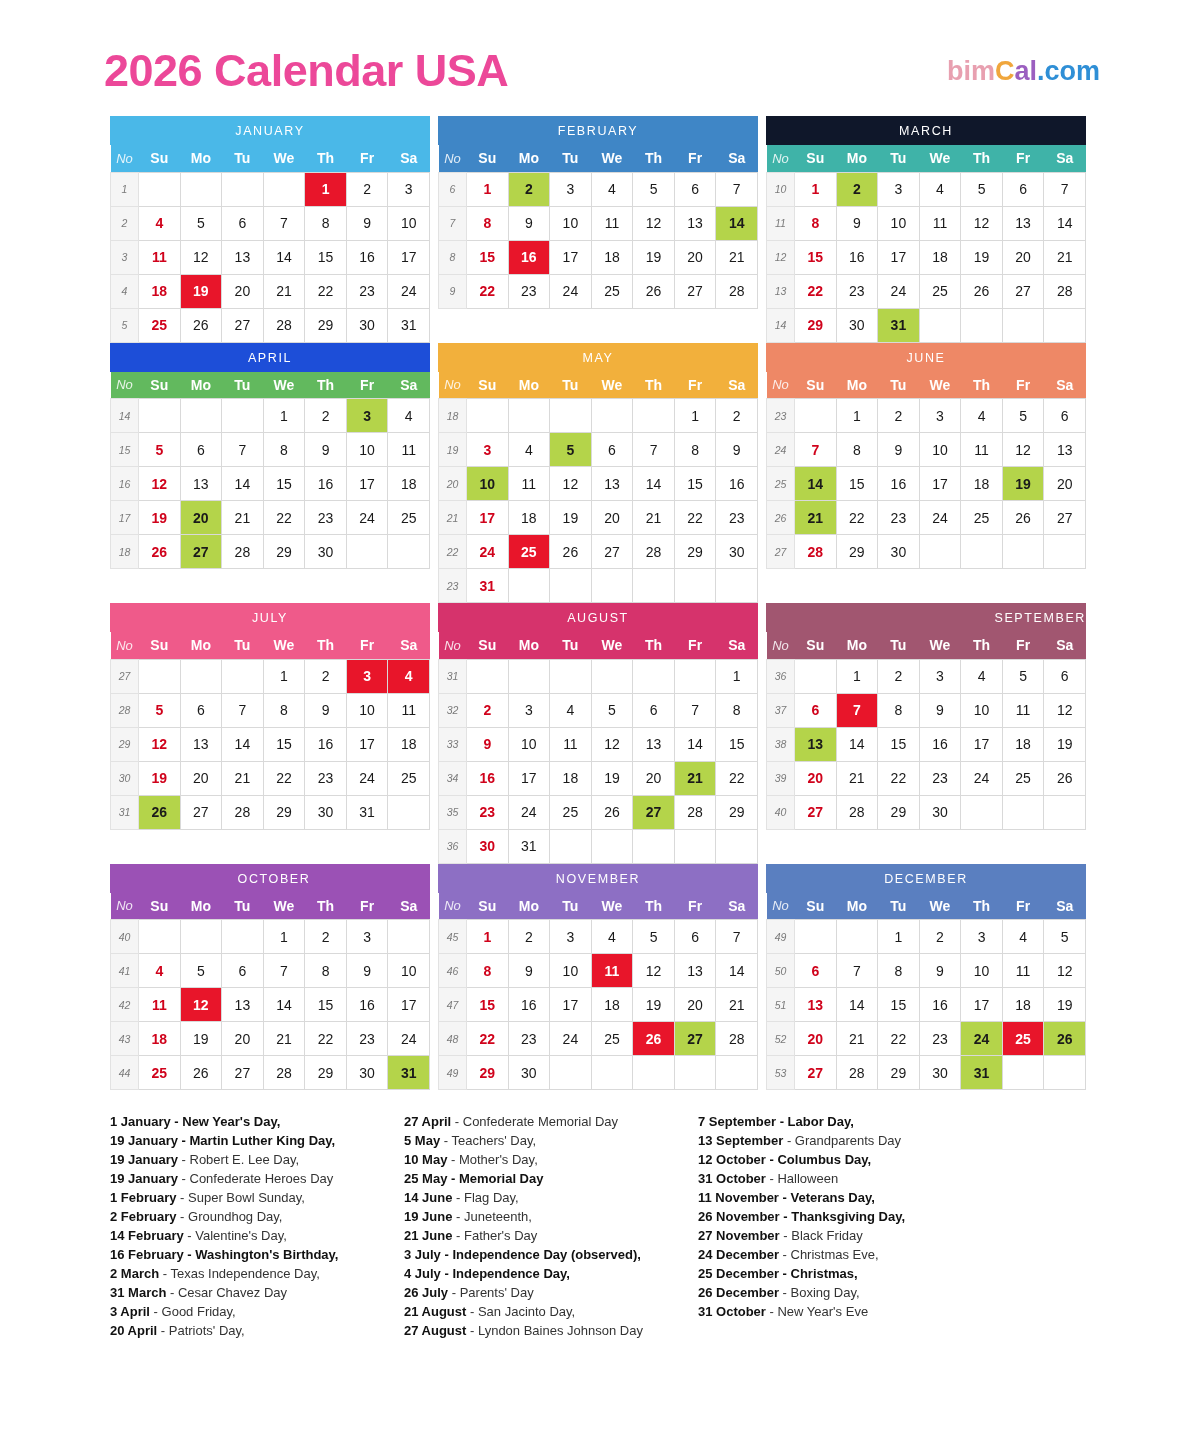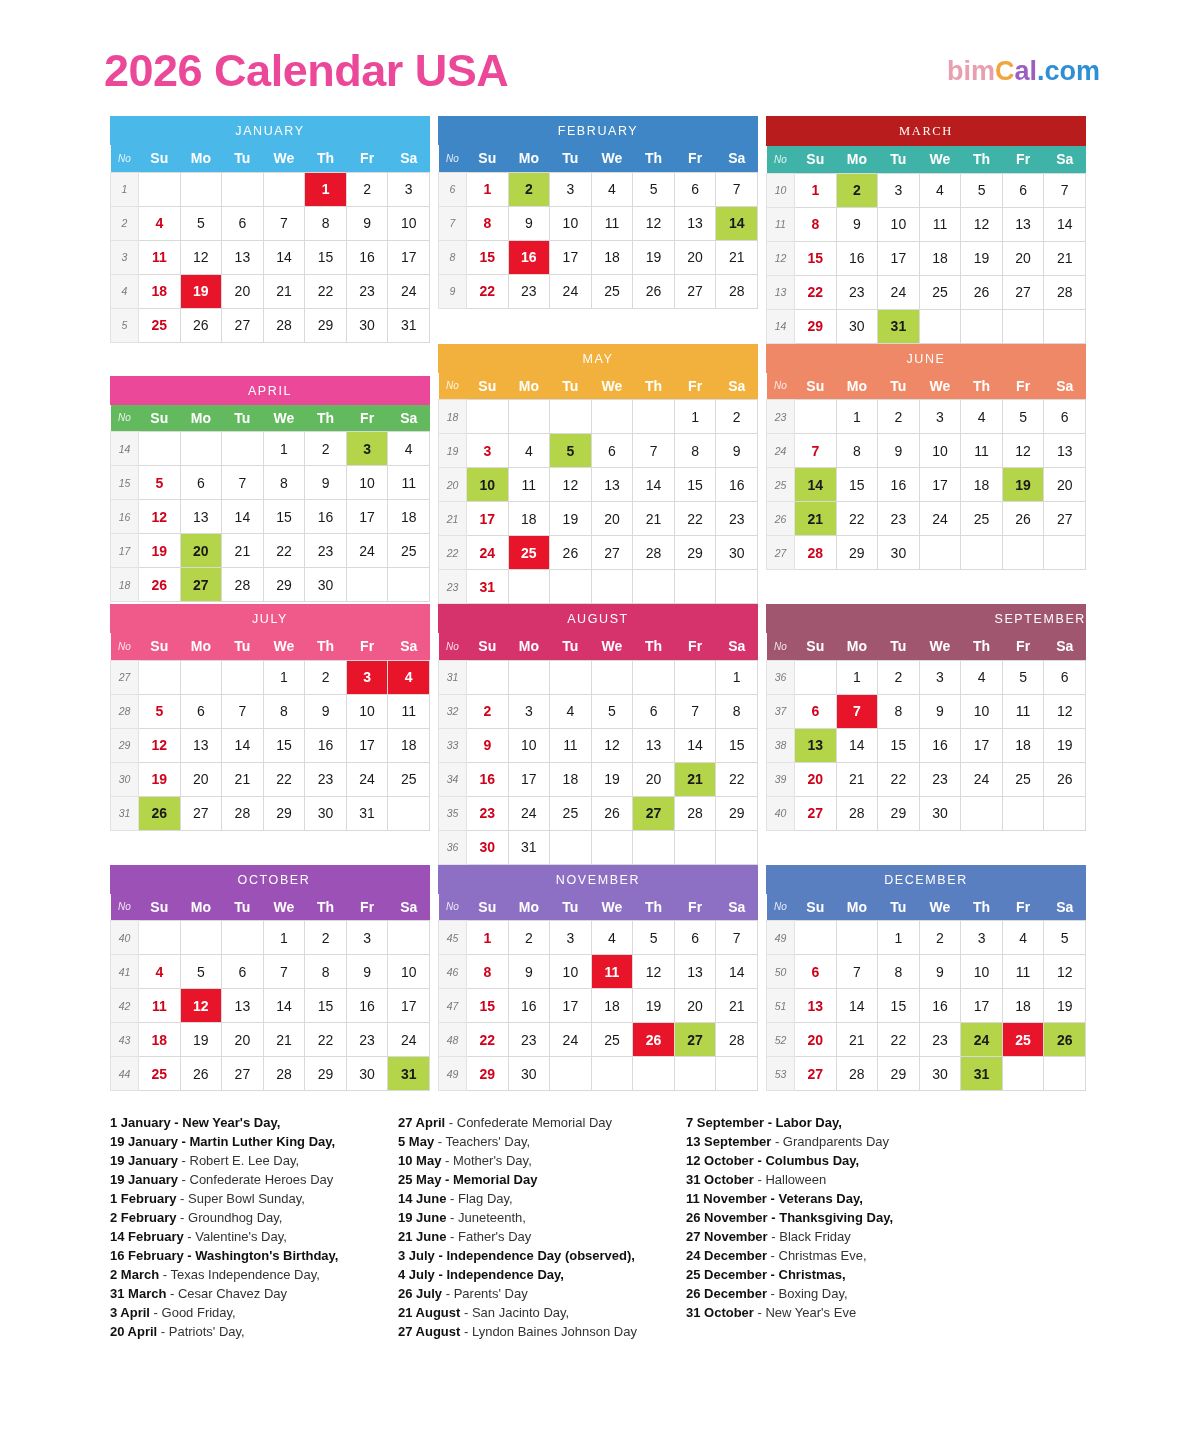--- a/index.html
+++ b/index.html
@@ -65,21 +65,21 @@
     table-layout: fixed;
   }
   table.cal th {
     color: #fff;
     font-size: 14px;
     font-weight: bold;
     height: 27px;
     text-align: center;
   }
   table.cal th.wk {
-    font-size: 10px;
+    font-size: 13px;
     font-style: italic;
     font-weight: normal;
     width: 28px;
     opacity: .85;
   }
   table.cal td {
     border: 1px solid #d9d9d9;
     height: 34px;
     text-align: center;
     font-size: 14px;
@@ -104,21 +104,21 @@
     background: #b4d44a;
     color: #1a1a1a;
     font-weight: bold;
   }
   table.cal td.empty { background: #fff; }
 
   
   .holidays {
     display: grid;
     grid-template-columns: 280px 280px 300px;
-    column-gap: 8px;
+    column-gap: 14px;
     padding: 22px 0 0 50px;
     font-size: 13px;
     line-height: 19px;
   }
   .holidays .col div { white-space: nowrap; }
   .hd-date { font-weight: bold; color: #111; }
   .hd-name { color: #333; }
   .hd-full { font-weight: bold; color: #111; }
 </style>
 </head>
@@ -261,21 +261,21 @@
                 <td class="">26</td>
                 <td class="">27</td>
                 <td class="">28</td>
               </tr>
             </tbody>
           </table>
         </div>
       </div>
       <div class="month">
         <div class="month-inner">
-          <div class="m-title" style="background: #b91c1c; font-family: Liberation Serif, serif;">MARCH</div>
+          <div class="m-title" style="background: #0f172a;">MARCH</div>
           <table class="cal">
             <thead>
               <tr style="background: rgb(63, 179, 168);">
                 <th class="wk">No</th>
                 <th>Su</th>
                 <th>Mo</th>
                 <th>Tu</th>
                 <th>We</th>
                 <th>Th</th>
                 <th>Fr</th>
@@ -332,21 +332,21 @@
                 <td class="empty"></td>
                 <td class="empty"></td>
                 <td class="empty"></td>
               </tr>
             </tbody>
           </table>
         </div>
       </div>
       <div class="month">
         <div class="month-inner">
-          <div class="m-title" style="background: #ec4899; margin-top: 32px;">APRIL</div>
+          <div class="m-title" style="background: #1d4ed8;">APRIL</div>
           <table class="cal">
             <thead>
               <tr style="background: rgb(98, 185, 94);">
                 <th class="wk">No</th>
                 <th>Su</th>
                 <th>Mo</th>
                 <th>Tu</th>
                 <th>We</th>
                 <th>Th</th>
                 <th>Fr</th>

